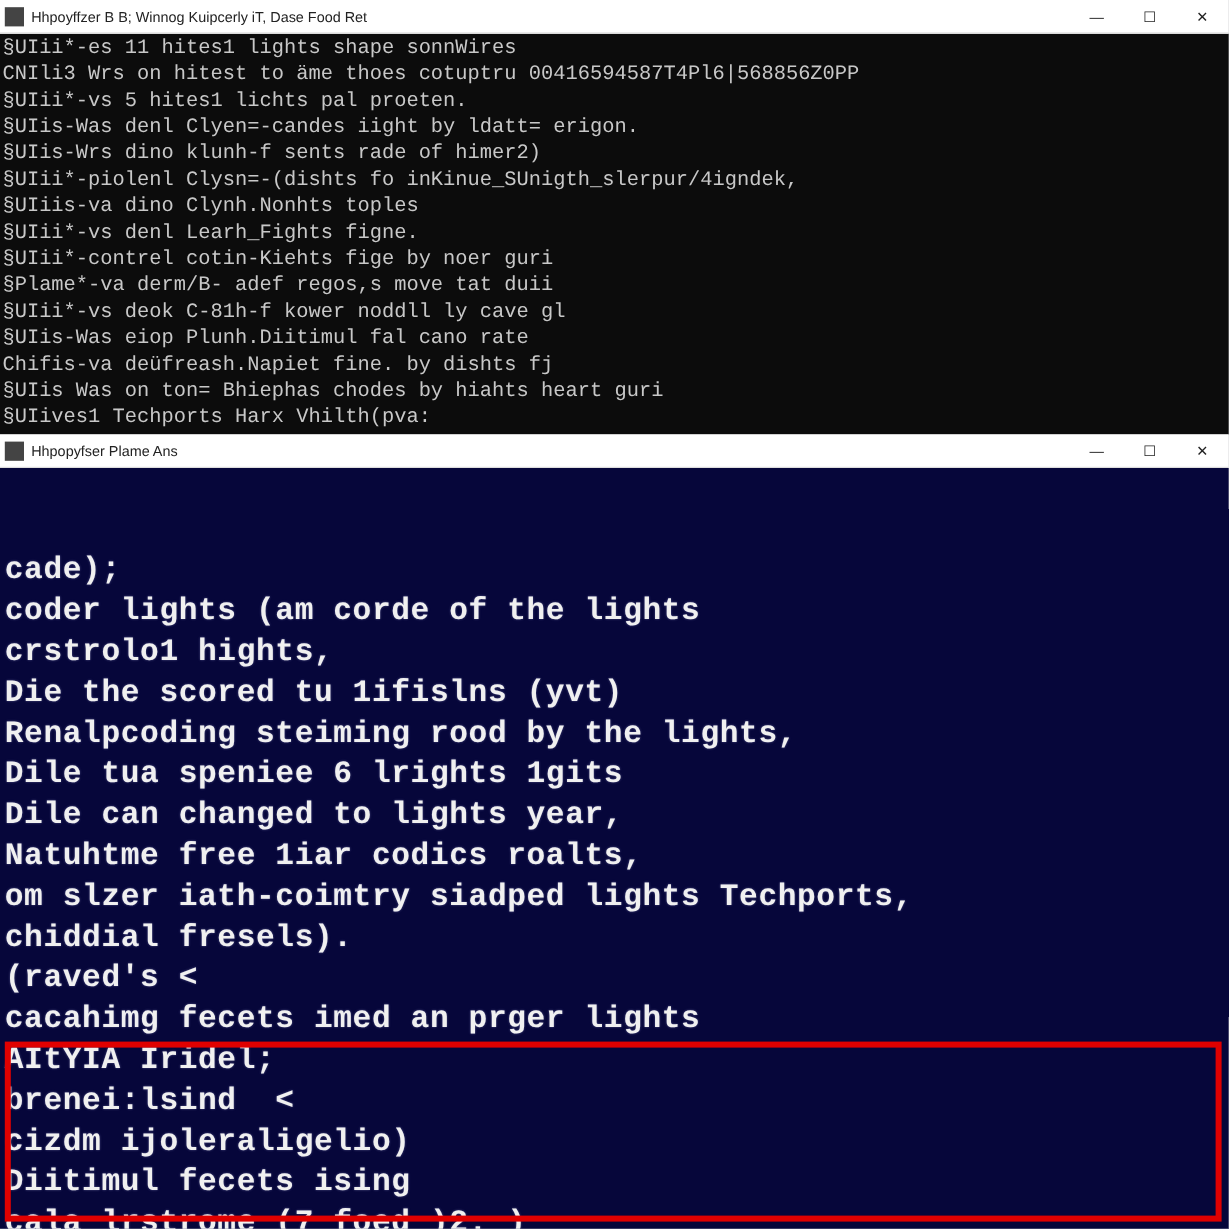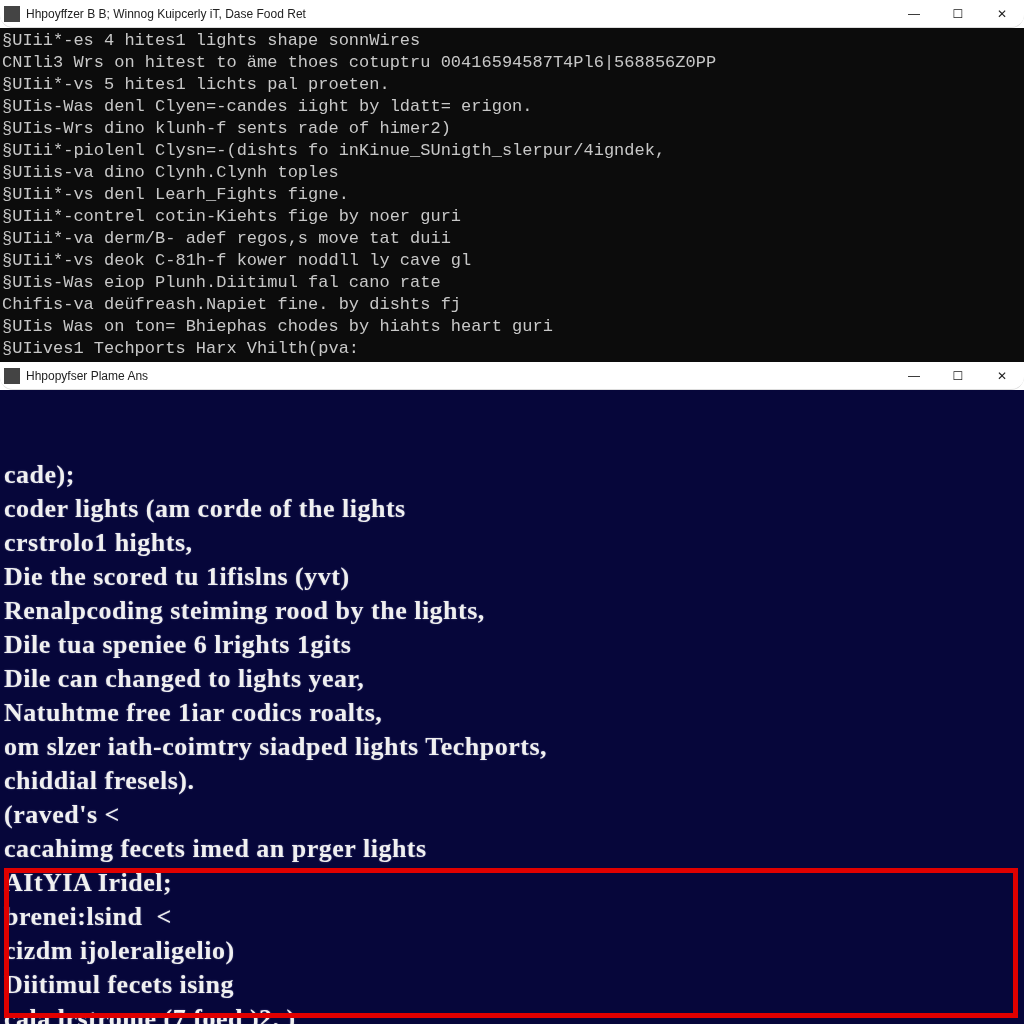--- a/index.html
+++ b/index.html
@@ -18,21 +18,20 @@
   .titlebar {
     height: 28px;
     background: #fff;
     display: flex;
     align-items: center;
     padding-left: 4px;
     font-size: 12px;
     color: #222;
     border-bottom: 1px solid #ddd;
     position: relative;
-    border-radius: 13px;
   }
   .titlebar .app-icon {
     width: 16px; height: 16px;
     background: #444;
     margin-right: 6px;
     display: inline-block;
   }
   .titlebar .controls {
     position: absolute;
     right: 0; top: 0;
@@ -69,50 +68,50 @@
     background: #06063a;
     color: #f0f0f0;
     font-size: 26px;
     line-height: 34px;
     font-weight: bold;
     padding: 0 4px;
     position: relative;
     text-shadow: 0 0 2px rgba(200,200,255,0.4);
     letter-spacing: 0.5px;
   }
-  #win2 .term .line { display: block; font-family: Liberation Serif, serif; }
+  #win2 .term .line { display: block; }
   #win2 .redbox {
     position: absolute;
     border: 5px solid #e00000;
     pointer-events: none;
   }
 </style>
 </head>
 <body>
 
 <div class="window" id="win1">
   <div class="titlebar">
     <span class="app-icon"></span>
     <span>Hhpoyffzer B B; Winnog Kuipcerly iT, Dase Food Ret</span>
     <div class="controls">
       <div class="ctl">—</div>
       <div class="ctl">☐</div>
       <div class="ctl">✕</div>
     </div>
   </div>
-  <div class="term" id="term1"><span class="line">§UIii*-es 4 hites1 lights shape sonnWires</span>
+  <div class="term" id="term1"><span class="line">§UIii*-es 11 hites1 lights shape sonnWires</span>
 <span class="line">CNIli3 Wrs on hitest to äme thoes cotuptru 00416594587T4Pl6|568856Z0PP</span>
 <span class="line">§UIii*-vs 5 hites1 lichts pal proeten.</span>
 <span class="line">§UIis-Was denl Clyen=-candes iight by ldatt= erigon.</span>
 <span class="line">§UIis-Wrs dino klunh-f sents rade of himer2)</span>
 <span class="line">§UIii*-piolenl Clysn=-(dishts fo inKinue_SUnigth_slerpur/4igndek,</span>
-<span class="line">§UIiis-va dino Clynh.Clynh toples</span>
+<span class="line">§UIiis-va dino Clynh.Nonhts toples</span>
 <span class="line">§UIii*-vs denl Learh_Fights figne.</span>
 <span class="line">§UIii*-contrel cotin-Kiehts fige by noer guri</span>
-<span class="line">§UIii*-va derm/B- adef regos,s move tat duii</span>
+<span class="line">§Plame*-va derm/B- adef regos,s move tat duii</span>
 <span class="line">§UIii*-vs deok C-81h-f kower noddll ly cave gl</span>
 <span class="line">§UIis-Was eiop Plunh.Diitimul fal cano rate</span>
 <span class="line">Chifis-va deüfreash.Napiet fine. by dishts fj</span>
 <span class="line">§UIis Was on ton= Bhiephas chodes by hiahts heart guri</span>
 <span class="line">§UIives1 Techports Harx Vhilth(pva:</span>
 </div>
 </div>
 
 <div class="window" id="win2">
   <div class="titlebar">

